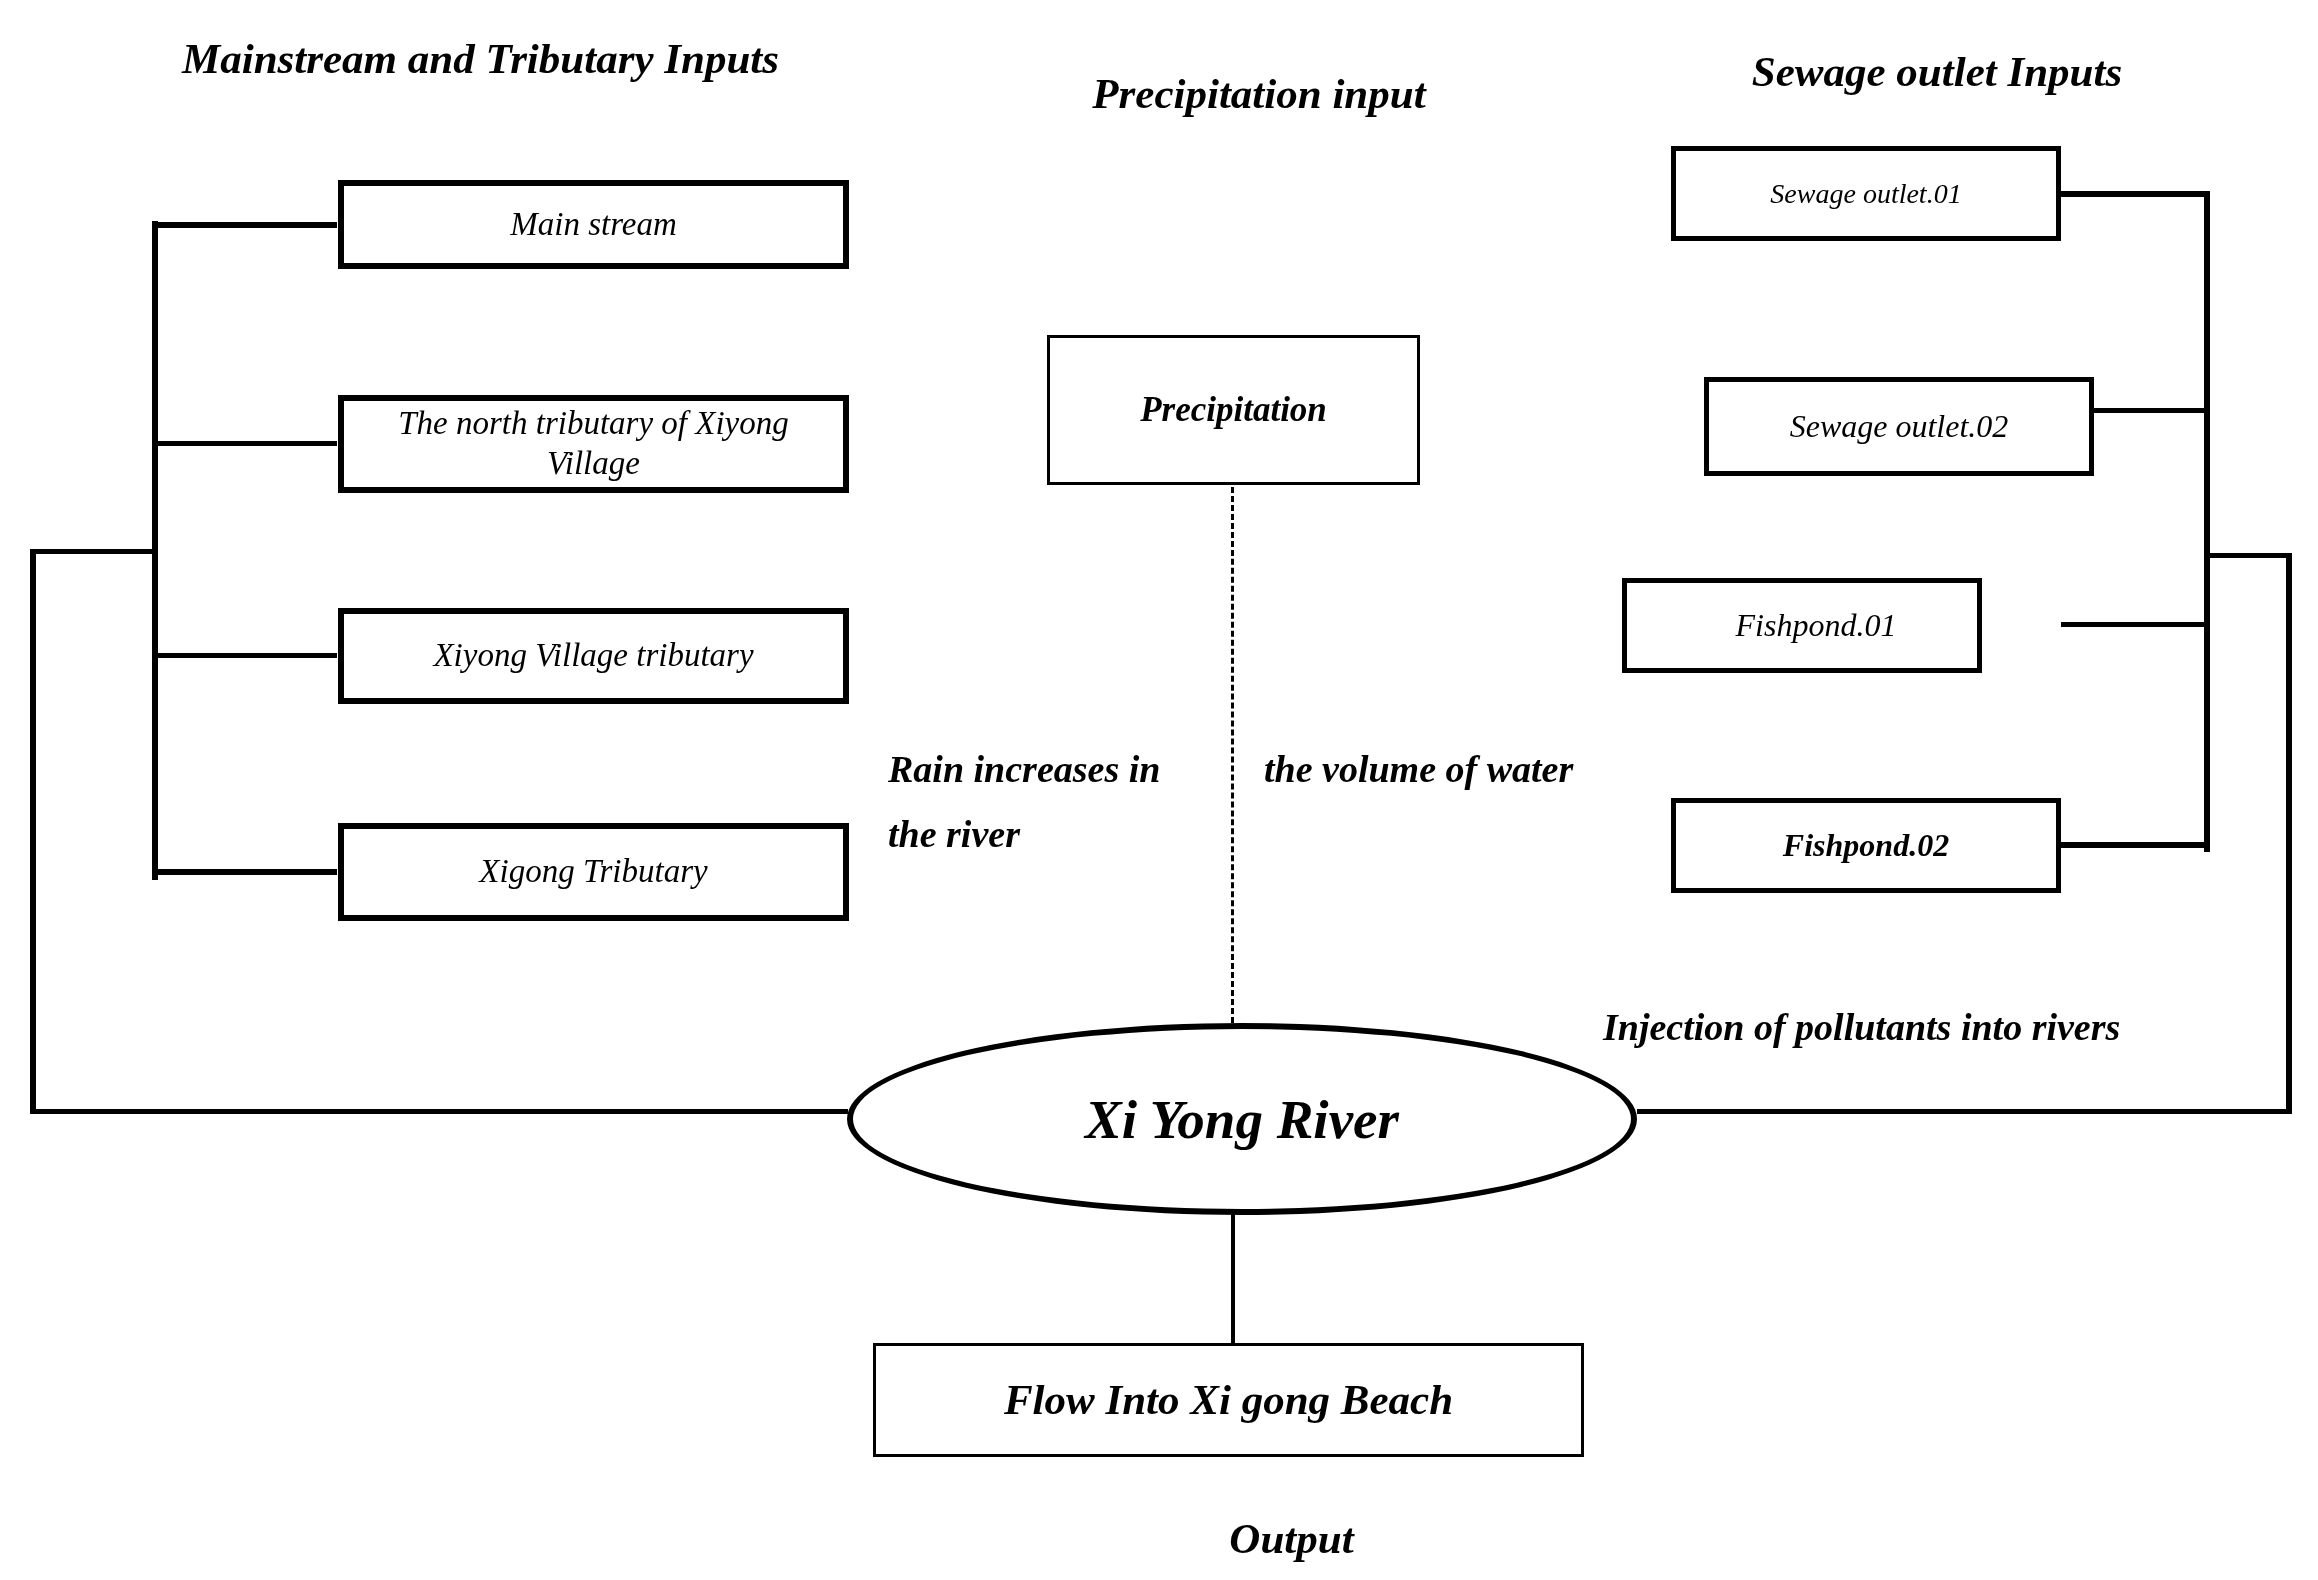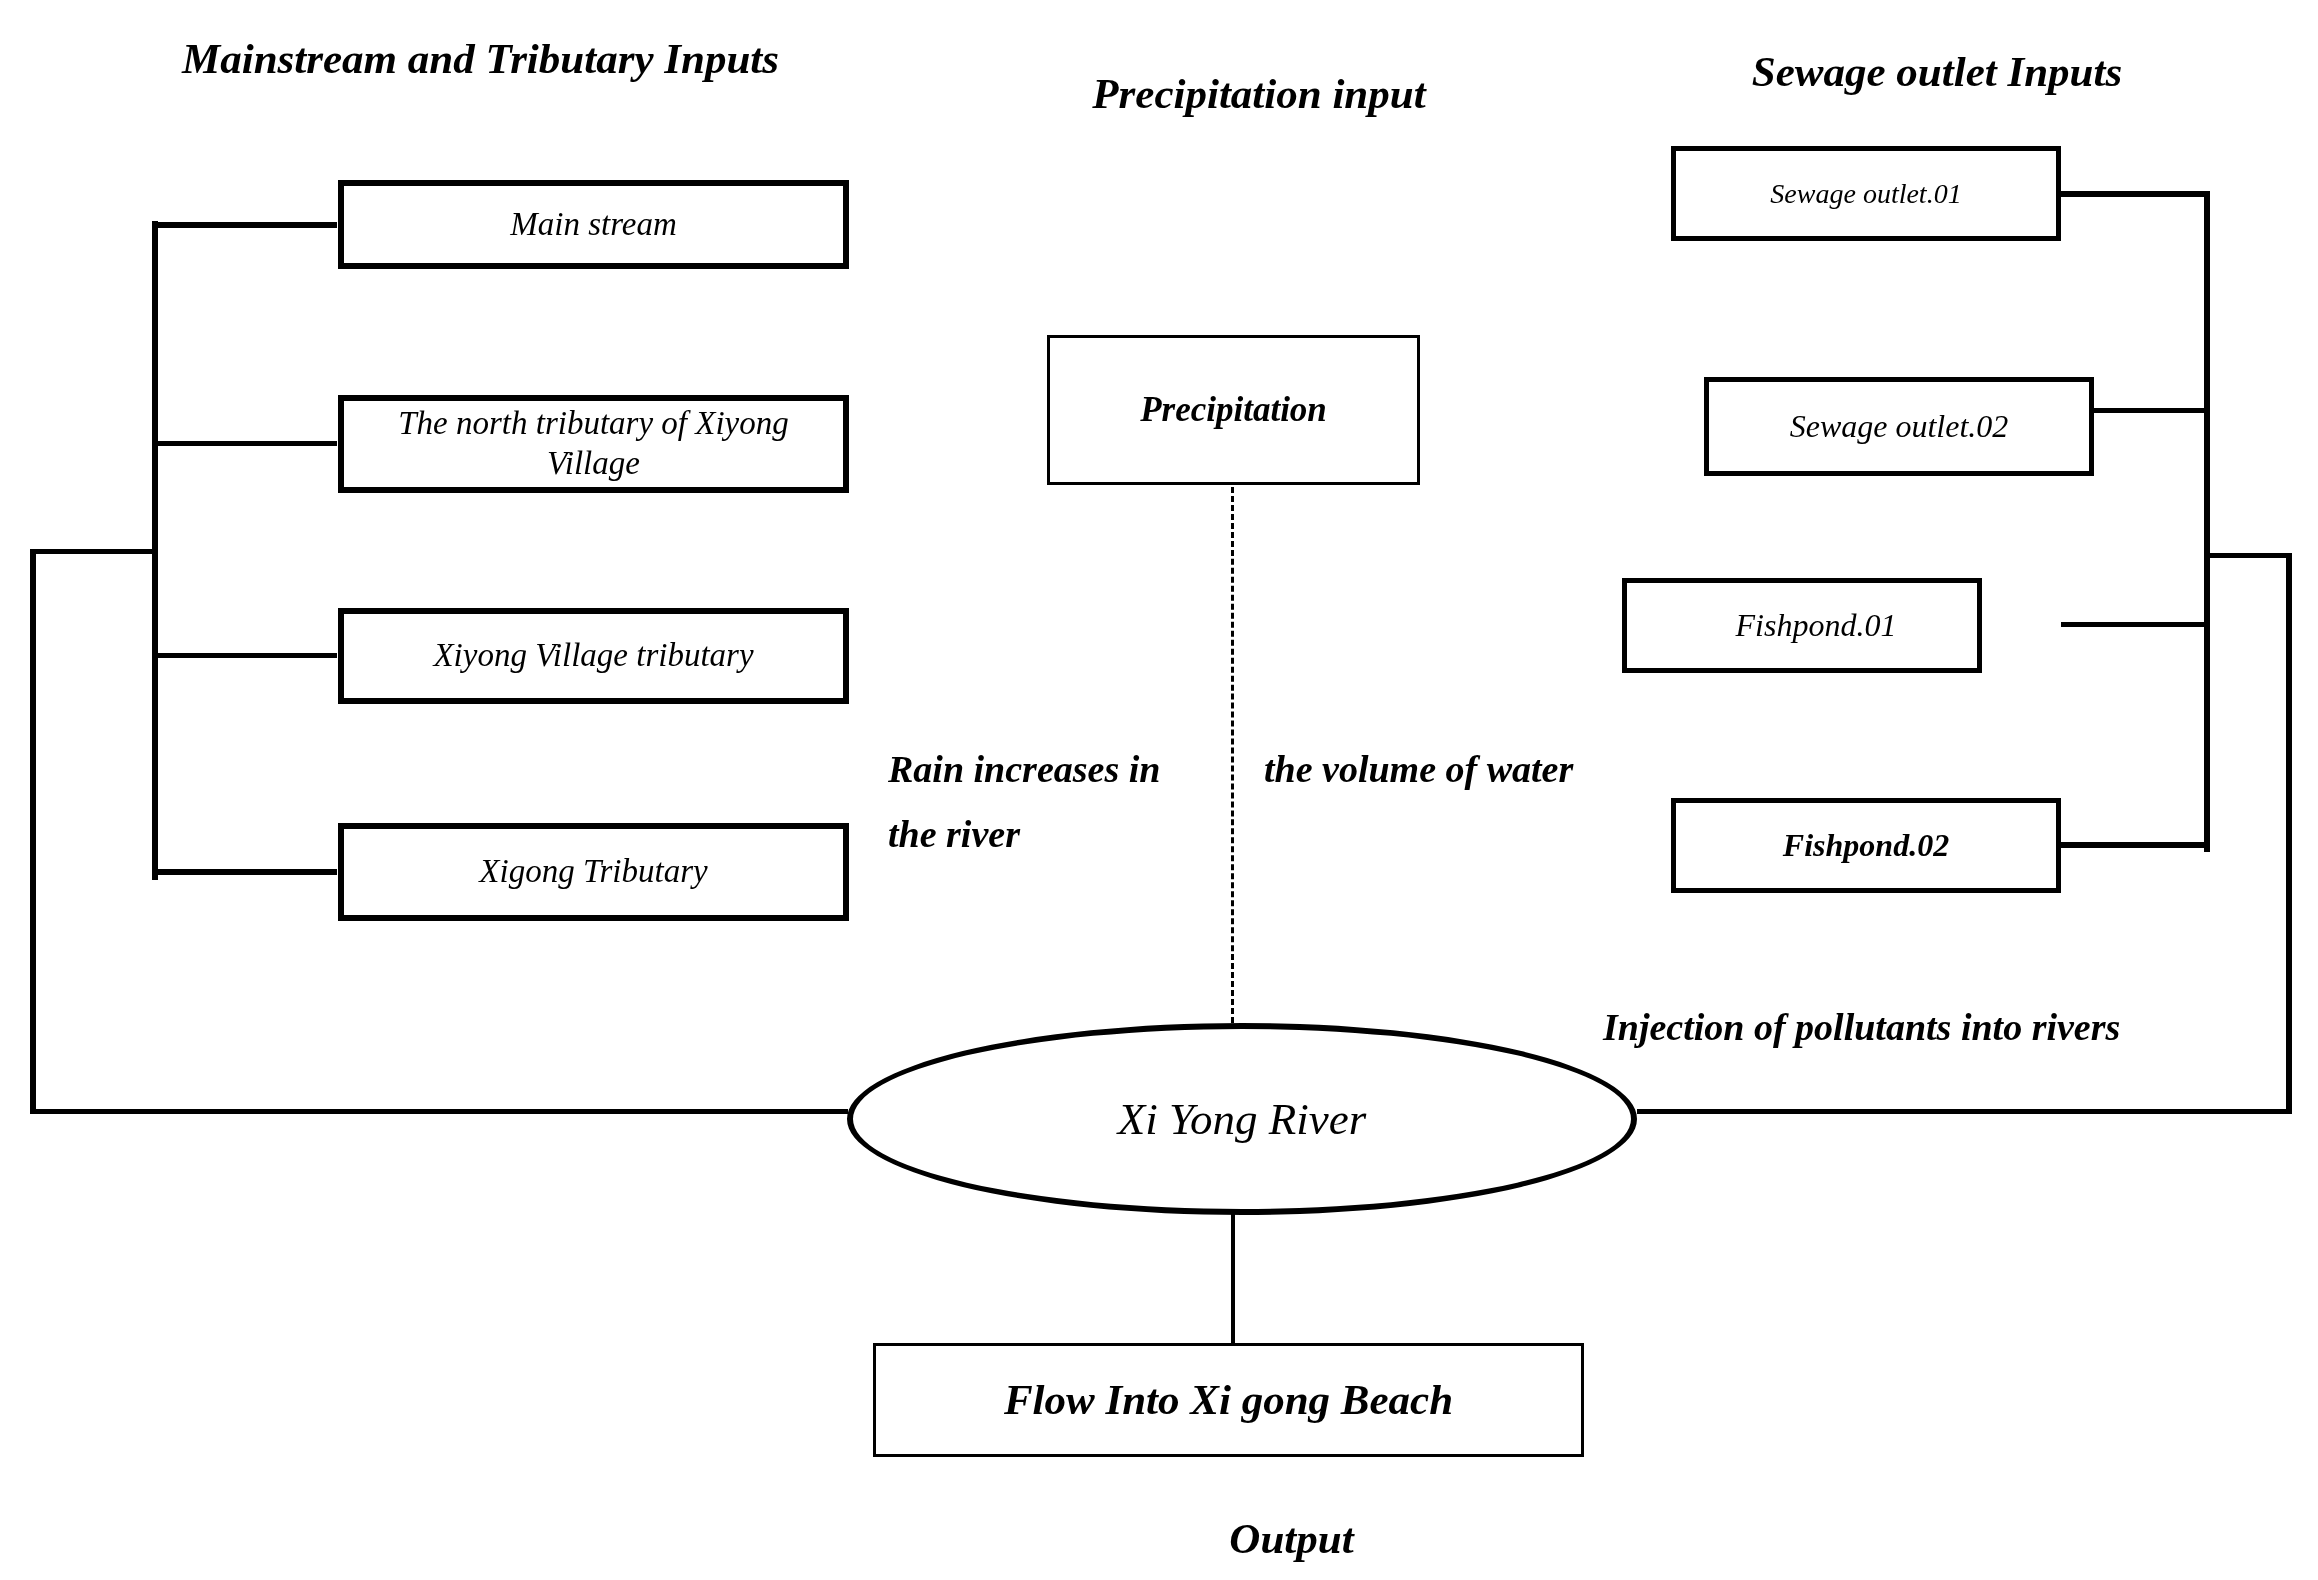--- a/index.html
+++ b/index.html
@@ -38,21 +38,21 @@
   
   .ellipse{
     position:absolute;
     background:#ffffff;
     border:6px solid var(--ink,#000000);
     border-radius:50%;
     display:flex;align-items:center;justify-content:center;
     box-sizing:border-box;
   }
   .ellipse .lbl{
-    font-style:italic;font-weight:normal;font-size:45px;
+    font-style:italic;font-weight:bold;font-size:55px;
   }
   
   .title{
     position:absolute;
     font-style:italic;font-weight:bold;
     font-size:43px;
     text-align:center;
     line-height:1.85;
   }
   .annot{

